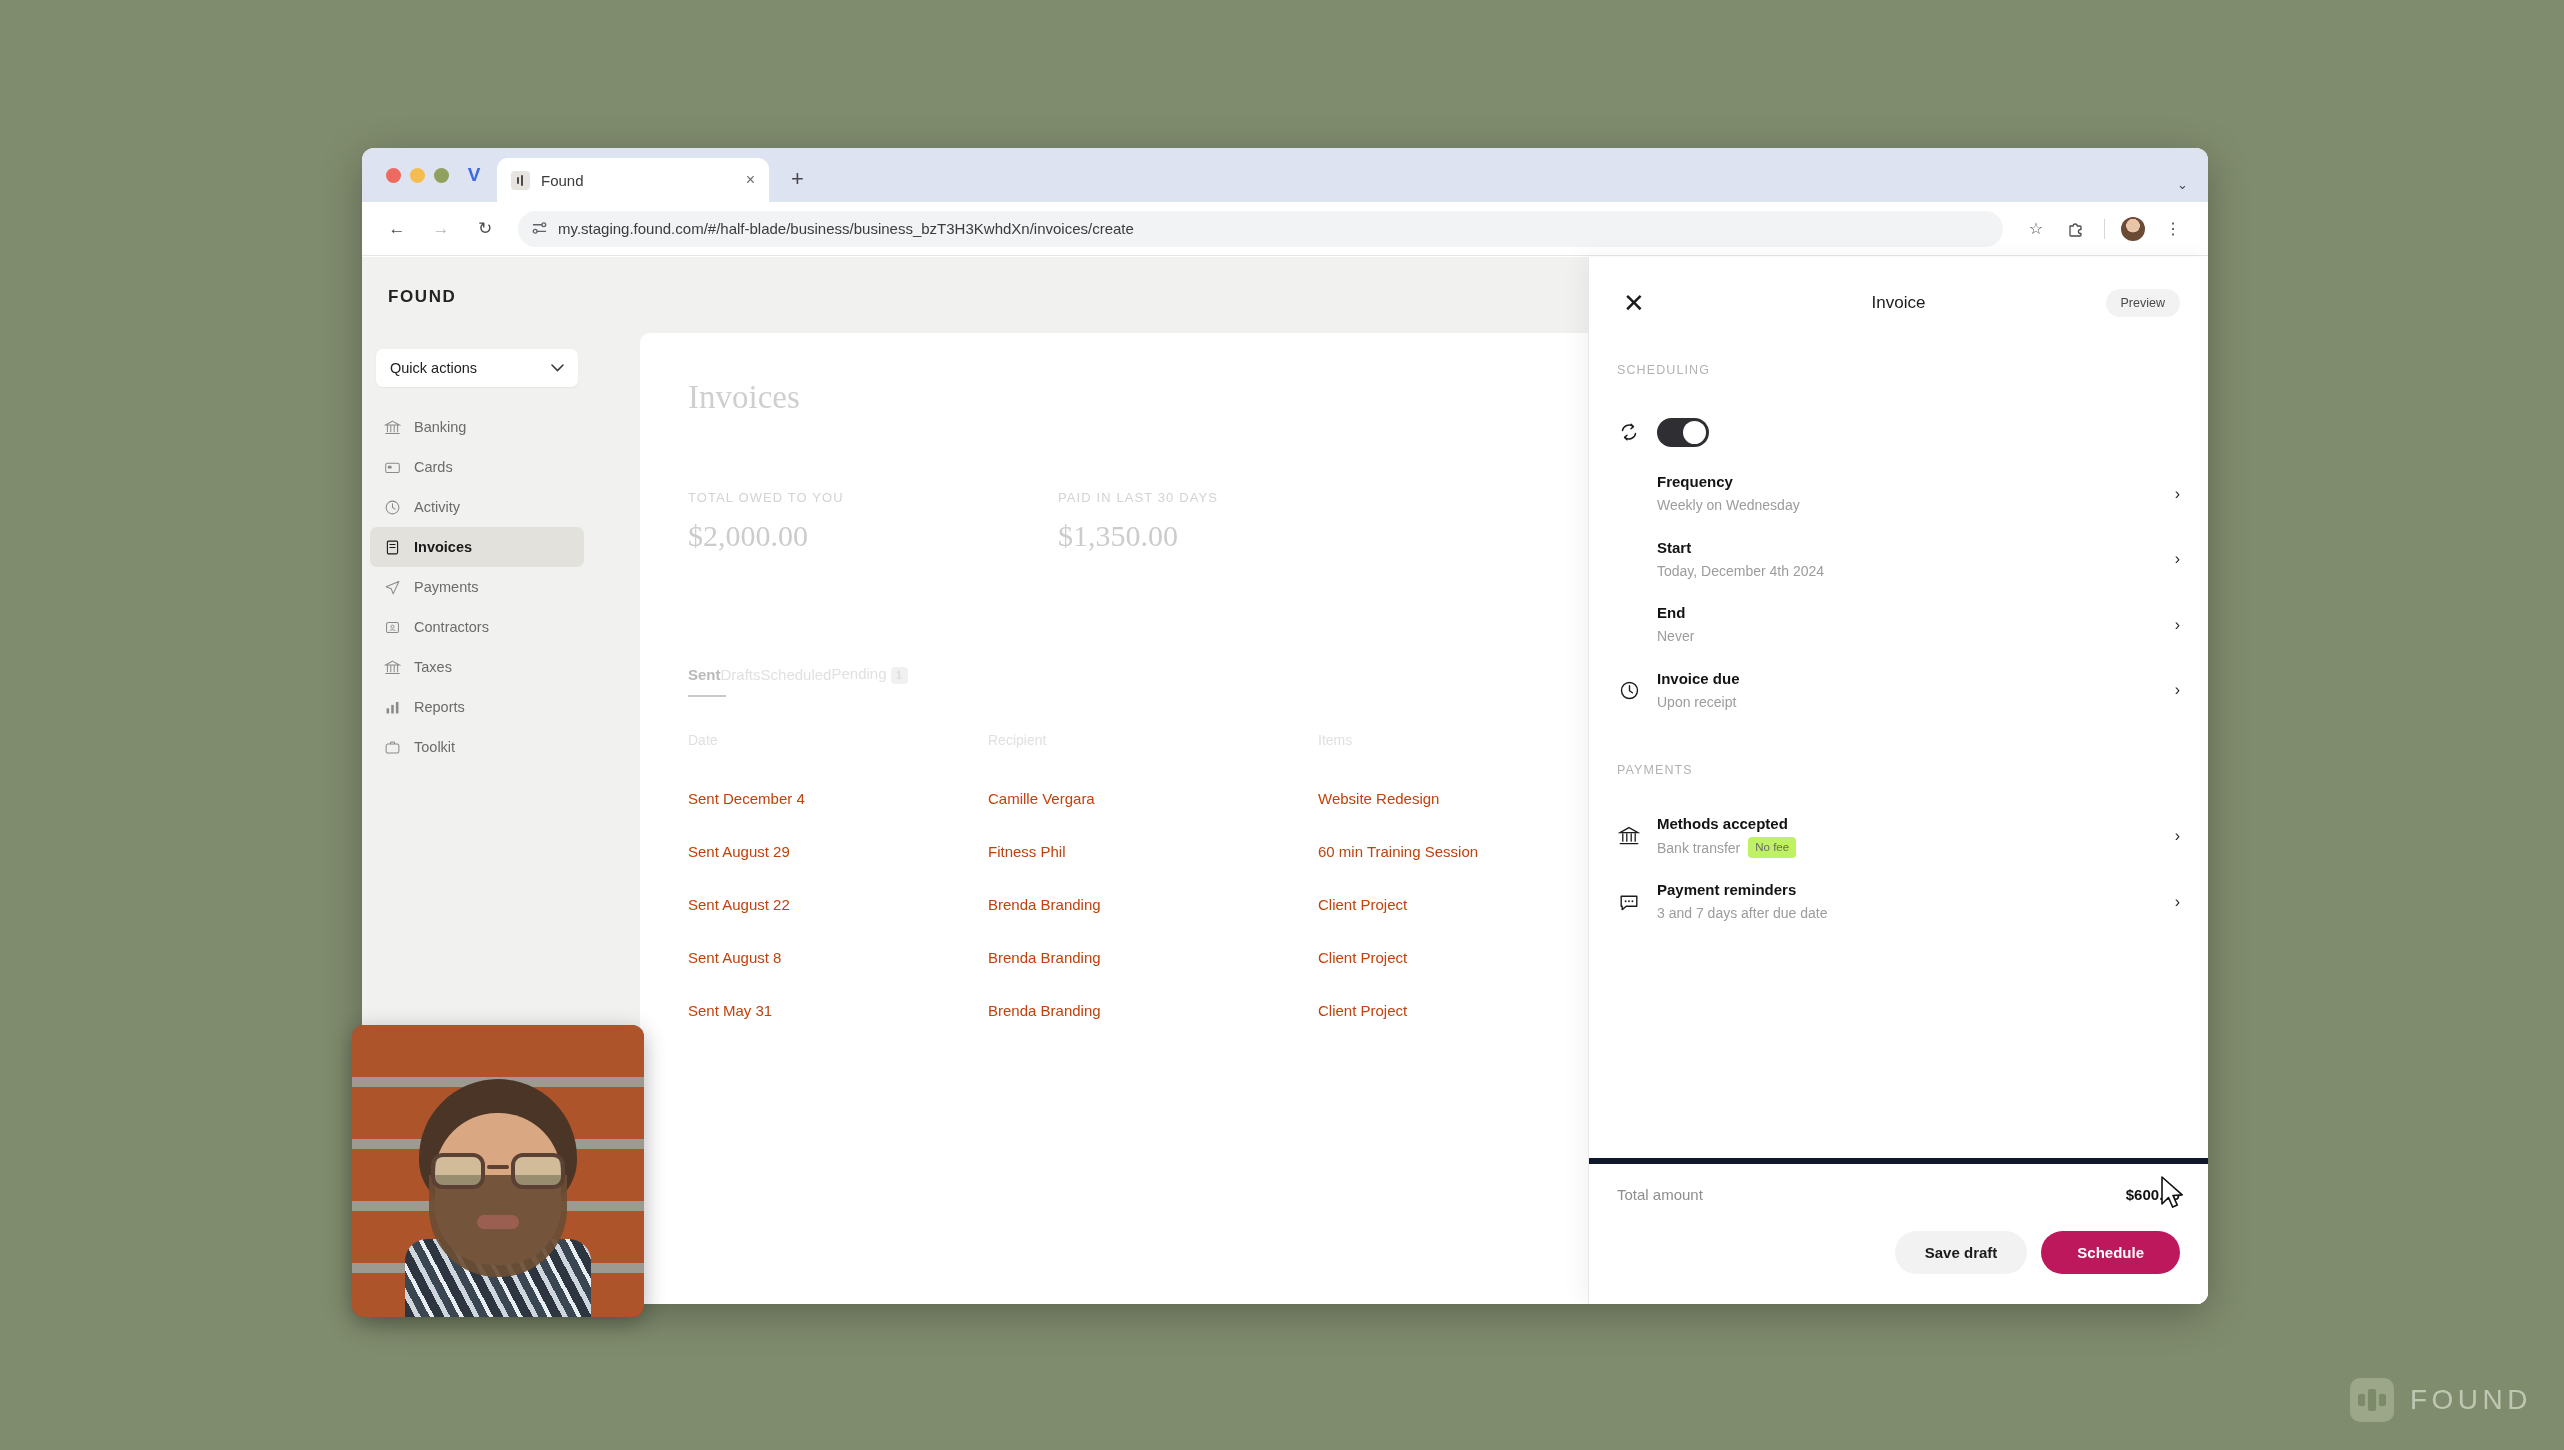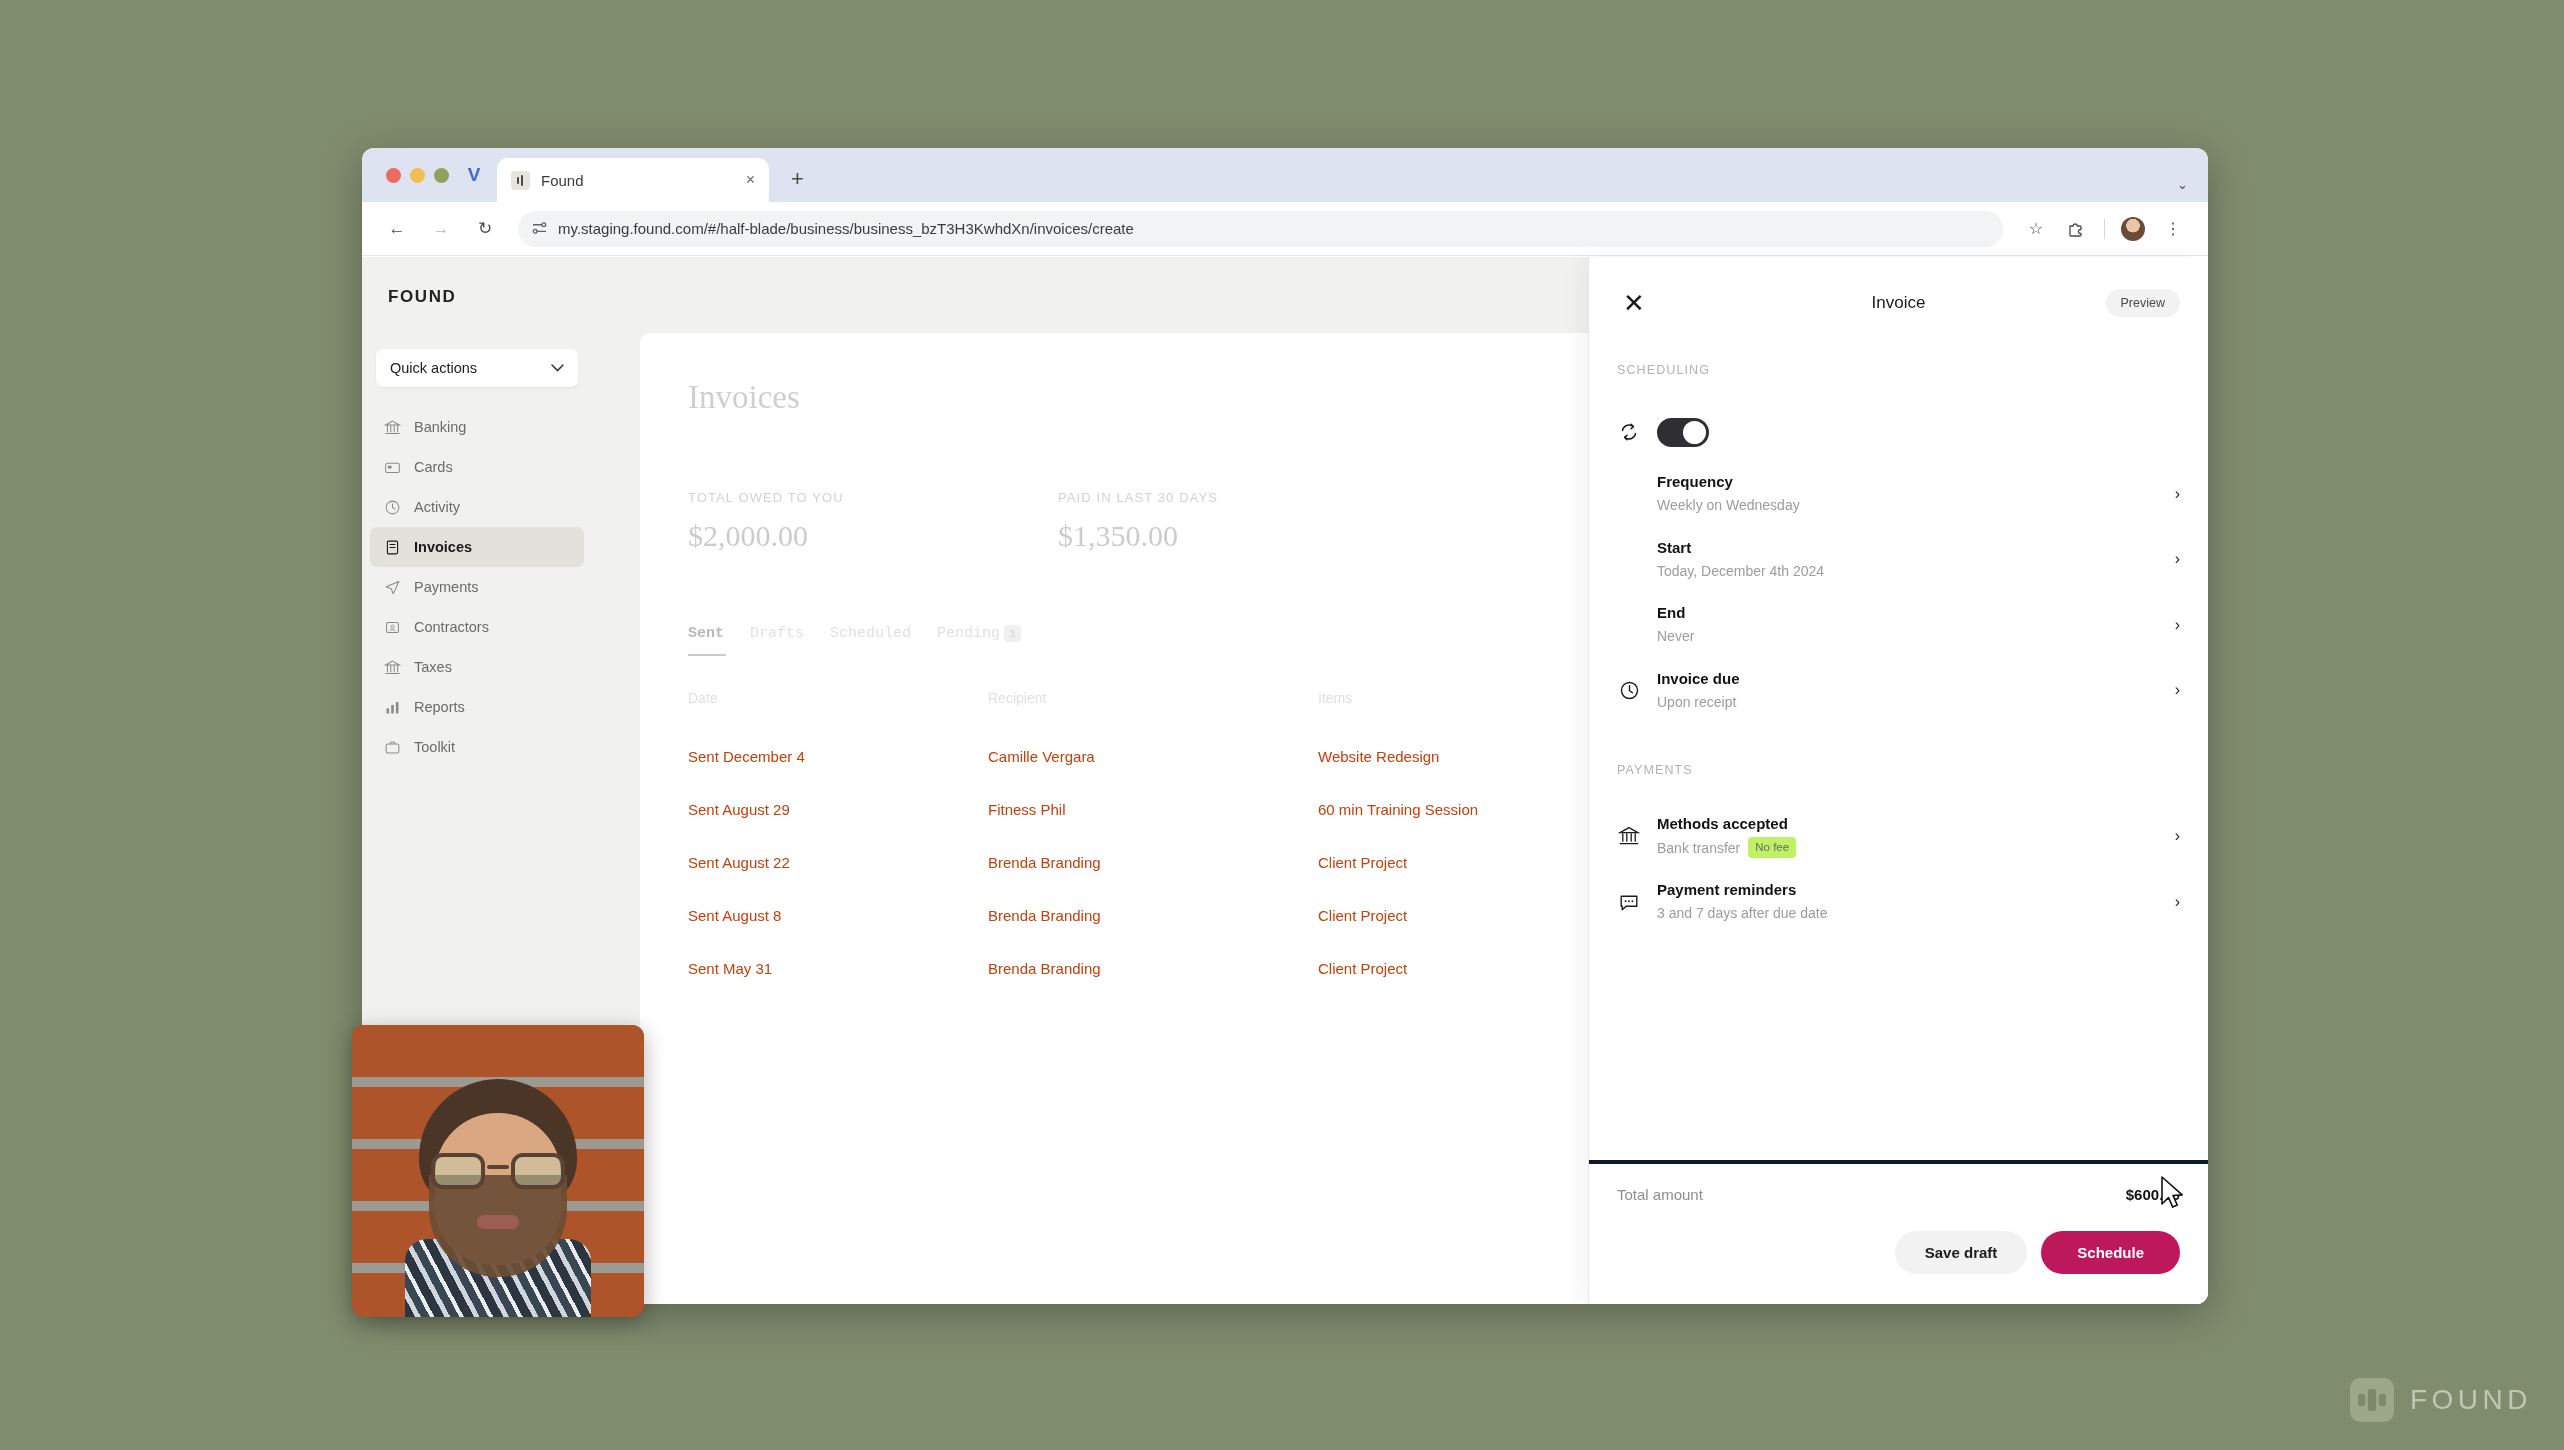--- a/index.html
+++ b/index.html
@@ -175,23 +175,22 @@
     margin-bottom: 74px;
   }
   .stats { display: flex; }
   .stat { width: 370px; }
   .stat-label { font-size: 13px; letter-spacing: 1.1px; color: #d3d3d3; margin-bottom: 14px; }
   .stat-value {
     font-family: "Liberation Serif", serif;
     font-size: 30px; color: #cccccc;
   }
   .tabs {
-    display: flex; align-items: center; gap: 26px;
-    margin-top: 72px;
-    font-family: Liberation Mono, monospace;
+    display: flex; align-items: center; 
+    margin-top: 112px;
   }
   .tab-item { font-size: 15px; color: #e1e1e1; position: relative; padding-bottom: 10px; }
   .tab-item.active { color: #b9b9b9; font-weight: 700; }
   .tab-item.active::after {
     content: ""; position: absolute; left: 0; bottom: -4px;
     width: 38px; height: 2px; background: #c9c9c9;
   }
   .tab-badge {
     display: inline-flex; align-items: center; justify-content: center;
     min-width: 17px; height: 17px; padding: 0 4px;
@@ -282,21 +281,21 @@
     position: relative;
     flex: 0 0 auto;
   }
   .toggle .knob {
     position: absolute; right: 3px; top: 3px;
     width: 23px; height: 23px; border-radius: 50%;
     background: #ffffff;
   }
 
   .drawer-foot {
-    border-top: 4px solid #0f172a;
+    border-top: 6px solid #0f172a;
     padding: 22px 28px 30px 28px;
   }
   .total-line {
     display: flex; justify-content: space-between; align-items: baseline;
     margin-bottom: 28px;
   }
   .total-label { font-size: 15px; color: #8e8e8e; }
   .total-value { font-size: 15px; color: #111111; font-weight: 700; }
   .foot-btns { display: flex; justify-content: flex-end; gap: 14px; }
   .btn {

